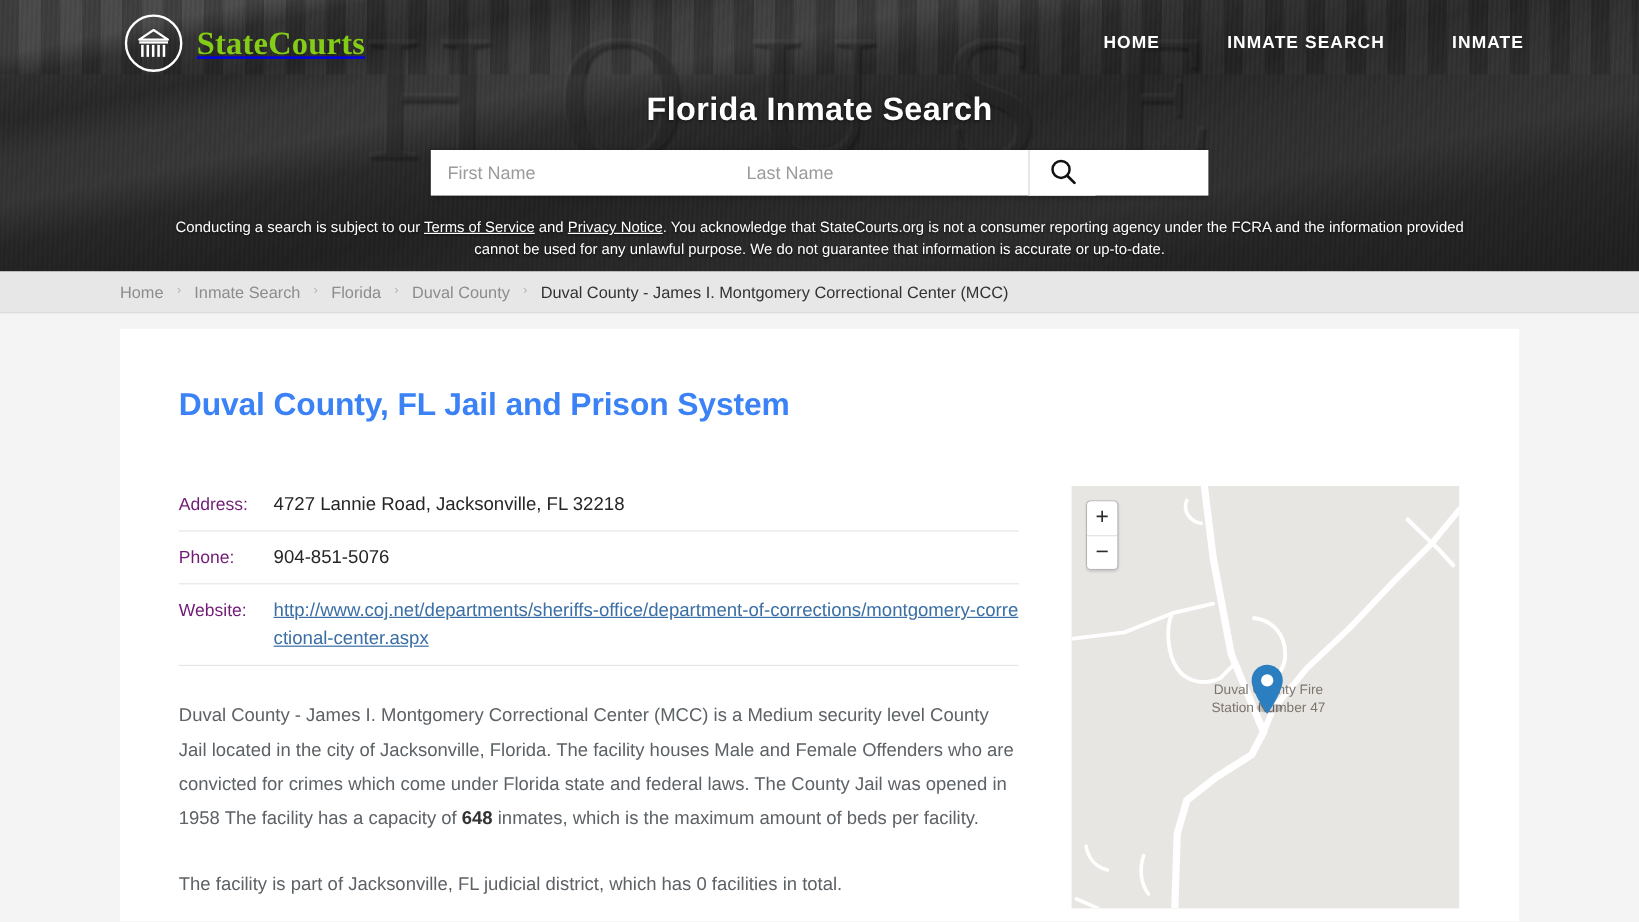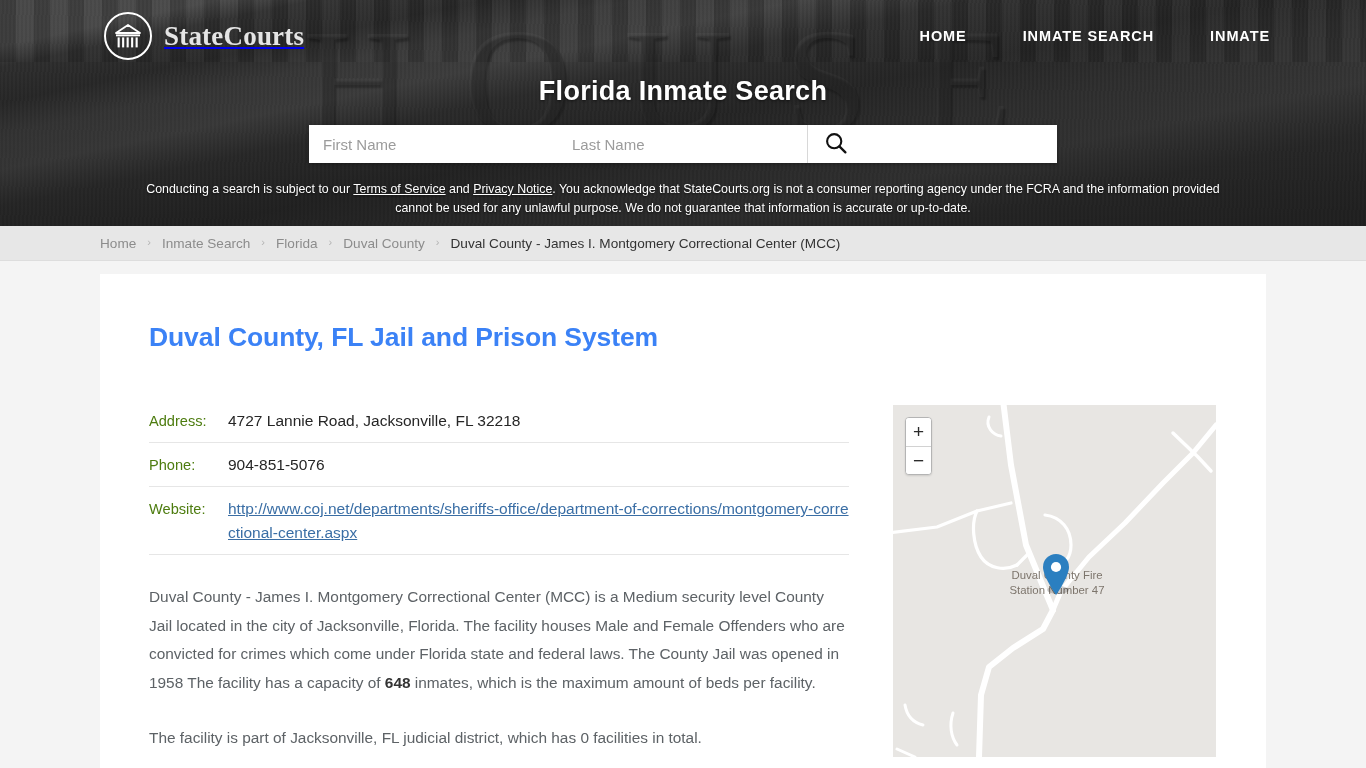--- a/index.html
+++ b/index.html
@@ -84,21 +84,21 @@
   .brand-mark {
     width: 48px; height: 48px;
     border: 2px solid #fff;
     border-radius: 50%;
     display: flex; align-items: center; justify-content: center;
   }
   .brand-name {
     font-family: "Liberation Serif", serif;
     font-size: 27px;
     font-weight: 700;
-    color: #e5e5e5;
+    color: #84cc16;
     letter-spacing: .2px;
   }
   .nav { display: flex; align-items: center; gap: 56px; }
   .nav-link {
     color: #ffffff;
     font-size: 14.5px;
     font-weight: 700;
     letter-spacing: .9px;
     text-decoration: none;
     white-space: nowrap;
@@ -111,21 +111,21 @@
     font-weight: 700;
     color: #ffffff;
     letter-spacing: .3px;
     margin-top: 4px;
     text-shadow: 0 1px 3px rgba(0,0,0,.55);
   }
 
   
   .searchbar {
     margin: 18px auto 0;
-    width: 748px;
+    width: 648px;
     height: 38px;
     background: #ffffff;
     display: flex;
     align-items: stretch;
     box-shadow: 0 1px 4px rgba(0,0,0,.35);
   }
   .searchbar input[type="text"] {
     border: 0;
     outline: none;
     background: transparent;
@@ -223,21 +223,21 @@
     align-items: flex-start;
     padding: 10px 0 9px;
     border-bottom: 1px solid #e6e6e6;
     font-size: 15.5px;
     line-height: 1.55;
   }
   .detail-row:first-child { padding-top: 4px; }
   .detail-label {
     width: 79px;
     flex: none;
-    color: #4d7c0f;
+    color: #701a75;
     font-size: 14.6px;
     padding-top: 1px;
   }
   .detail-value { color: #262626; }
   .detail-value a {
     color: #3a6ea5;
     word-break: break-all;
   }
 
   

